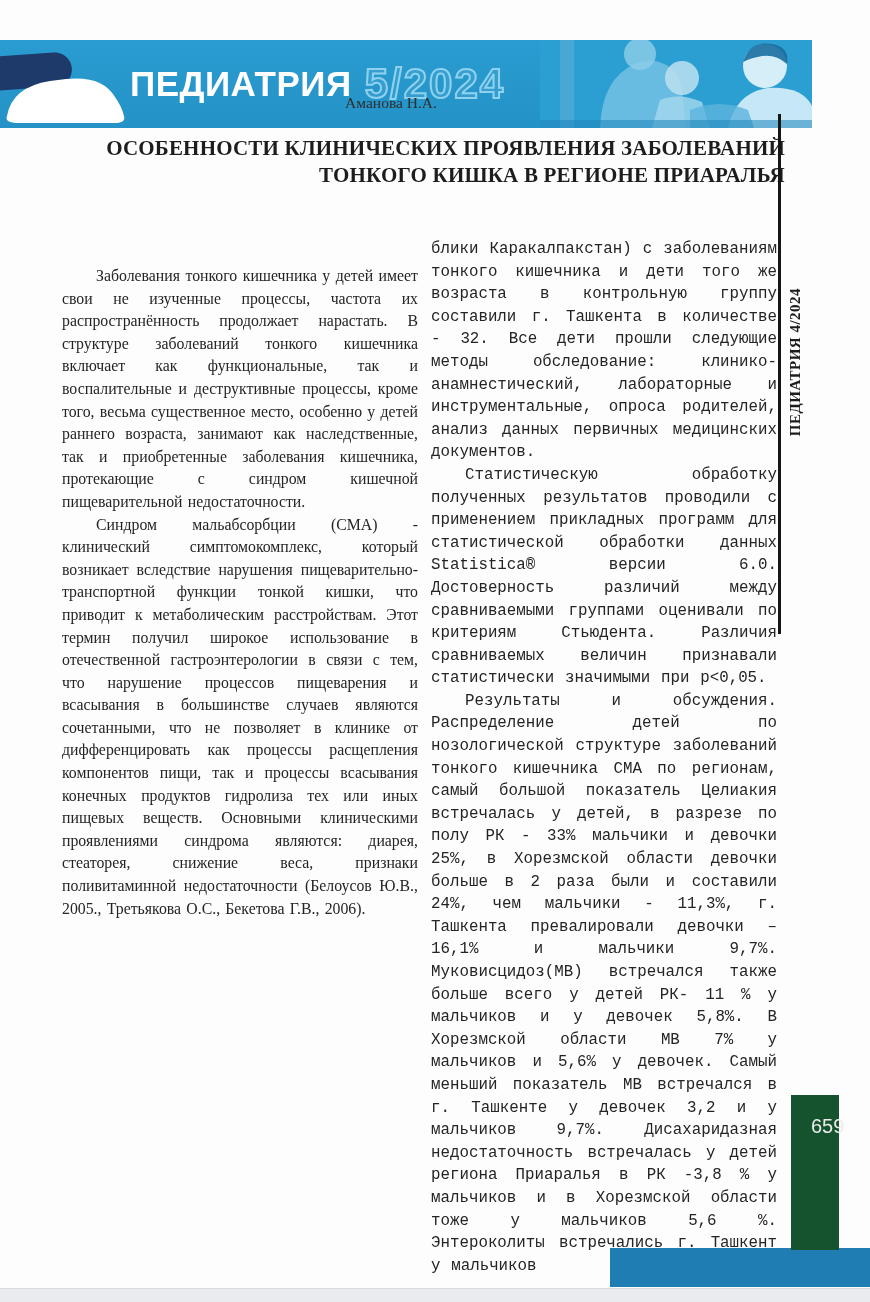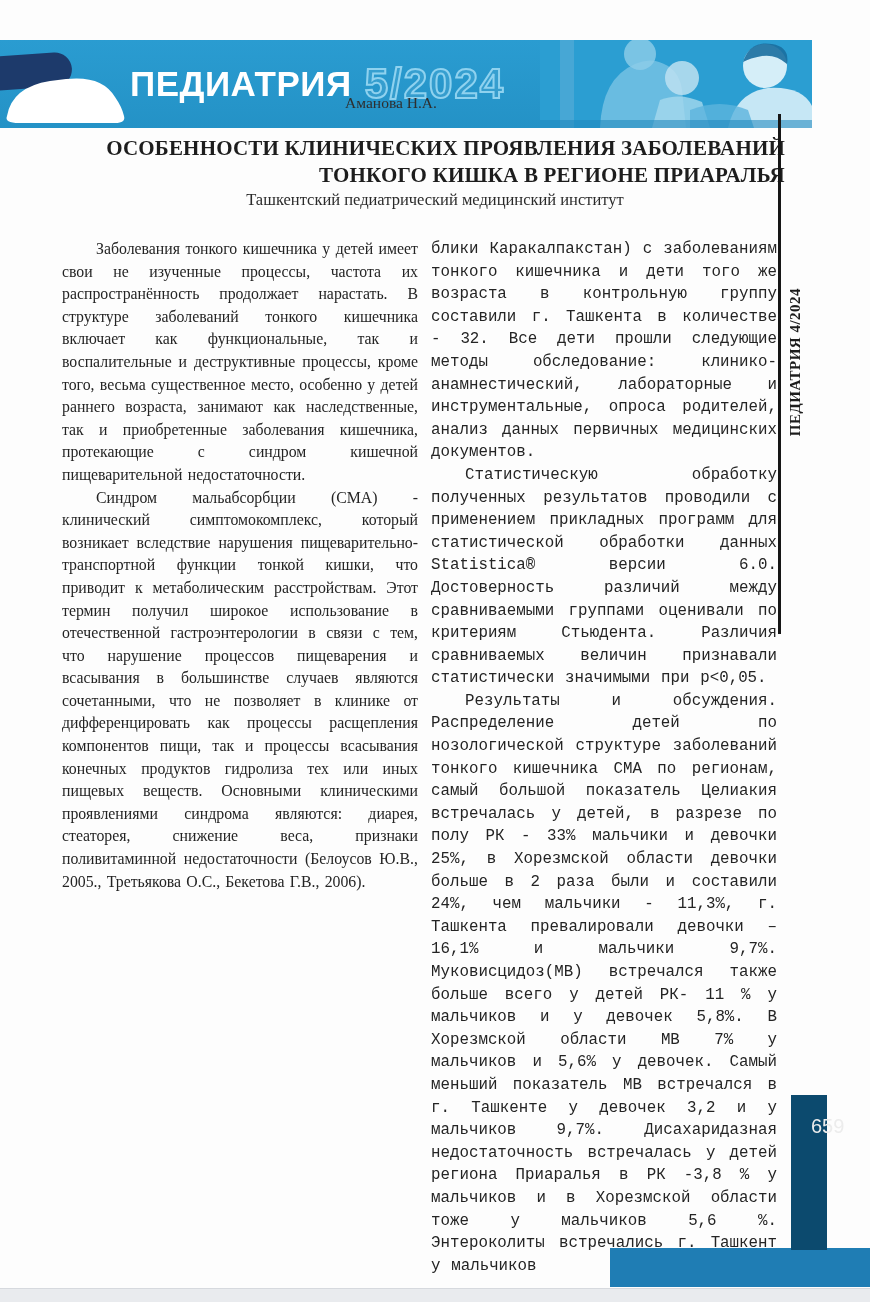--- a/index.html
+++ b/index.html
@@ -54,21 +54,21 @@
     position:absolute; top:190px; left:85px; width:700px;
     text-align:center; font-size:16.5px; color:#2a2a2a;
   }
 
   
   .columns {
     position:absolute; top:238px; left:62px; width:717px;
     display:flex; gap:13px;
   }
   .col { font-size:15.8px; line-height:22.6px; }
-  .col-left  { width:356px; }
+  .col-left  { width:356px;margin-top:27px; }
   .col-right { width:346px;font-family:Liberation Mono, monospace; }
   .col p {
     text-align:justify;
     word-spacing:0.08em;
     color:#242424;
   }
   .p-indent     { text-indent:34px; }
   .p-big-indent { text-indent:72px; }
   .p-no-indent  { text-indent:0; }
 
@@ -81,22 +81,22 @@
     position:absolute; left:691px; top:348px;
     width:220px; height:28px;
     transform: rotate(-90deg);
     text-align:center;
     font-family:"Liberation Serif", serif;
     font-weight:bold; font-size:15px; letter-spacing:0.5px;
     color:#1c1c1c; white-space:nowrap;
   }
   .page-tab {
     position:absolute; left:791px; top:1095px;
-    width:36px; height:155px;
-    background:#0c4a6e; text-align:center;
+    width:48px; height:155px;
+    background:#14532d; text-align:center;
     z-index:3;
     padding-left:20px;
   }
   .page-number {
     display:inline-block; margin-top:20px;
     color:#ececec; font-family:"Liberation Sans", sans-serif;
     font-size:20px;
   }
   .footer-bar {
     position:absolute; left:610px; top:1248px;
@@ -132,21 +132,20 @@
       <circle cx="225" cy="26" r="22" fill="#e8f6fc" opacity="0.9"></circle>
       <path d="M203 22 Q210 0 232 4 Q250 7 247 24 Q236 14 222 16 Q210 18 203 22 Z" fill="#1a6e9e" opacity="0.9"></path>
       <path d="M188 88 Q196 52 228 48 Q262 46 272 66 L272 88 Z" fill="#d7eef8" opacity="0.9"></path>
       <path d="M150 70 Q180 58 208 70 L214 88 L150 88 Z" fill="#5db4dd" opacity="0.8"></path>
       <rect x="0" y="80" width="272" height="8" fill="#1f86bb" opacity="0.55"></rect>
     </svg>
   </div>
 
   <div class="author-line">Аманова Н.А.</div>
   <h1 class="article-title">ОСОБЕННОСТИ КЛИНИЧЕСКИХ ПРОЯВЛЕНИЯ ЗАБОЛЕВАНИЙ ТОНКОГО КИШКА В РЕГИОНЕ ПРИАРАЛЬЯ</h1>
-  <div class="affiliation">Ташкентский педиатрический медицинский институт</div>
 
   <div class="columns">
     <div class="col col-left">
       <p class="p-indent">Заболевания тонкого кишечника у детей имеет свои не изученные процессы, частота их распространённость продолжает нарастать. В структуре заболеваний тонкого кишечника включает как функциональные, так и воспалительные и деструктивные процессы, кроме того, весьма существенное место, особенно у детей раннего возраста, занимают как наследственные, так и приобретенные заболевания кишечника, протекающие с синдром кишечной пищеварительной недостаточности.</p>
       <p class="p-indent">Синдром мальабсорбции (СМА) - клинический симптомокомплекс, который возникает вследствие нарушения пищеварительно-транспортной функции тонкой кишки, что приводит к метаболическим расстройствам. Этот термин получил широкое использование в отечественной гастроэнтерологии в связи с тем, что нарушение процессов пищеварения и всасывания в большинстве случаев являются сочетанными, что не позволяет в клинике от дифференцировать как процессы расщепления компонентов пищи, так и процессы всасывания конечных продуктов гидролиза тех или иных пищевых веществ. Основными клиническими проявлениями синдрома являются: диарея, стеаторея, снижение веса, признаки поливитаминной недостаточности (Белоусов Ю.В., 2005., Третьякова О.С., Бекетова Г.В., 2006).</p>
     </div>
     <div class="col col-right">
       <p class="p-no-indent">блики Каракалпакстан) с заболеваниям тонкого кишечника и дети того же возраста в контрольную группу составили г. Ташкента в количестве - 32. Все дети прошли следующие методы обследование: клинико-анамнестический, лабораторные и инструментальные, опроса родителей, анализ данных первичных медицинских документов.</p>
       <p class="p-indent">Статистическую обработку полученных результатов проводили с применением прикладных программ для статистической обработки данных Statistica® версии 6.0. Достоверность различий между сравниваемыми группами оценивали по критериям Стьюдента. Различия сравниваемых величин признавали статистически значимыми при р&lt;0,05.</p>
       <p class="p-indent">Результаты и обсуждения. Распределение детей по нозологической структуре заболеваний тонкого кишечника СМА по регионам, самый большой показатель Целиакия встречалась у детей, в разрезе по полу РК - 33% мальчики и девочки 25%, в Хорезмской области девочки больше в 2 раза были и составили 24%, чем мальчики - 11,3%, г. Ташкента превалировали девочки – 16,1% и мальчики 9,7%. Муковисцидоз(МВ) встречался также больше всего у детей РК- 11 % у мальчиков и у девочек 5,8%. В Хорезмской области МВ 7% у мальчиков и 5,6% у девочек. Самый меньший показатель МВ встречался в г. Ташкенте у девочек 3,2 и у мальчиков 9,7%. Дисахаридазная недостаточность встречалась у детей региона Приаралья в РК -3,8 % у мальчиков и в Хорезмской области тоже у мальчиков 5,6 %. Энтероколиты встречались г. Ташкент у мальчиков</p>

